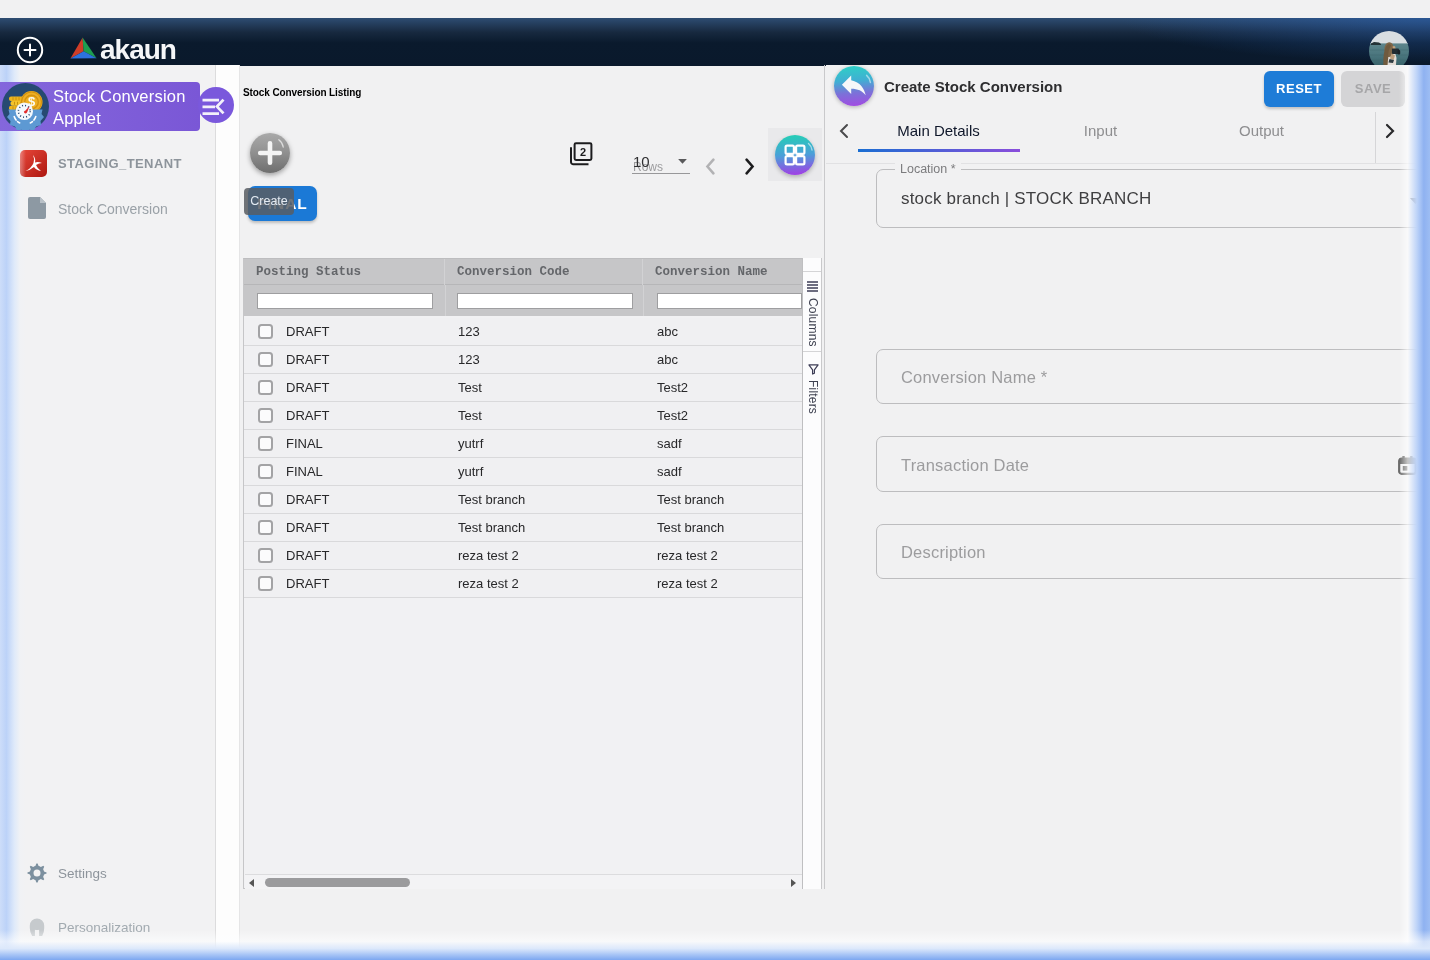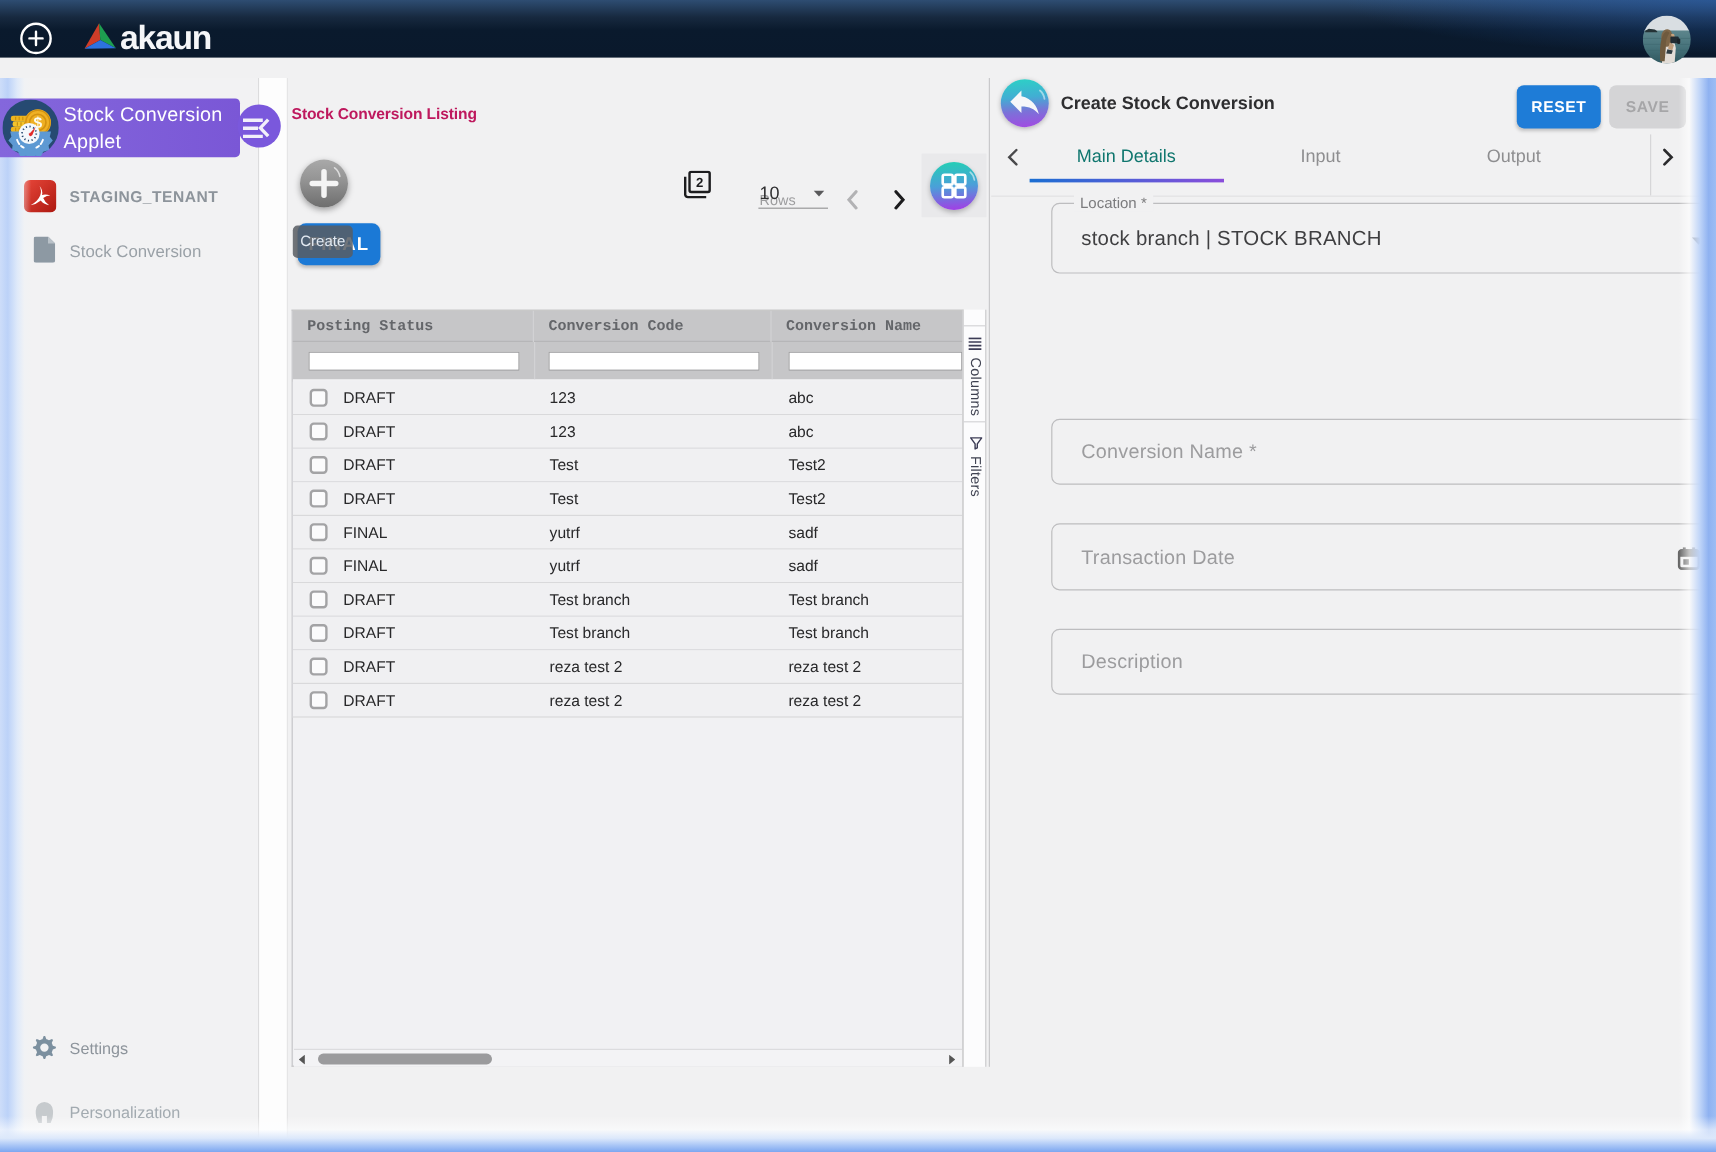--- a/index.html
+++ b/index.html
@@ -1,36 +1,36 @@
 <!DOCTYPE html>
 <html><head>
 <meta charset="utf-8">
 <style>
   * { margin:0; padding:0; box-sizing:border-box; }
   html,body { width:1430px; height:960px; overflow:hidden; }
   body { font-family:"Liberation Sans", sans-serif; background:#f1f1f2; position:relative; }
   .abs { position:absolute; }
   
-  #topbar { left:0; top:0; width:1430px; height:48px;
+  #topbar { left:0; top:18px; width:1430px; height:48px;
     background:
       radial-gradient(430px 62px at 100% 0%, rgba(42,96,175,.55), rgba(42,96,175,0) 72%),
       linear-gradient(180deg, #2e4d72 0%, #17293f 30%, #0a1a2d 52%, #0a192c 100%);
   }
   #logo-text { left:100px; top:16px; font-size:28px; font-weight:700; color:#f5f6f8; letter-spacing:-1px; }
   
   #sidebar { left:0; top:65px; width:216px; height:895px; background:#f2f2f3; border-right:1px solid #dcdcdd; }
   #applet-banner { left:0; top:17px; width:200px; height:49px; background:linear-gradient(90deg,#8467dc,#7a57d6); border-radius:0 4px 4px 0; z-index:2; }
   #applet-banner .txt { position:absolute; left:53px; top:3px; color:#fff; font-size:16.5px; line-height:22px; font-weight:500; letter-spacing:.2px;}
   #toggle-btn { left:198px; top:22px; width:36px; height:36px; border-radius:50%; background:#7a58dc; z-index:3; }
   .side-label { color:#8d949b; }
   
   #strip2 { left:216px; top:65px; width:24px; height:895px; background:#fdfdfd; border-right:1px solid #e5e5e6; }
   
   #listing { left:241px; top:65px; width:584px; height:895px; }
-  #listing-title { left:2px; top:22px; font-size:13px; font-weight:700; color:#be185d; letter-spacing:-.1px;}
+  #listing-title { left:2px; top:22px; font-size:10px; font-weight:700; color:#000000; letter-spacing:-.1px;}
   #plus-btn { left:9px; top:68px; width:40px; height:40px; border-radius:50%;
     background:linear-gradient(180deg, #a9a9a9 0%, #949494 42%, #6e6e6e 100%);
     box-shadow:0 2px 5px rgba(0,0,0,.35); }
   #search-box { left:55px; top:63px; width:270px; height:47px; background:#fff; border:1px solid #e2e2e3; border-radius:8px; box-shadow:0 1px 3px rgba(0,0,0,.10); }
   #search-box .ph { position:absolute; left:31px; top:15px; font-size:14.5px; color:#8b8d91; }
   #rows-label { left:392px; top:71px; font-size:12px; color:#9c9c9e;margin-top:24px; }
   #rows-val { left:392px; top:88px; font-size:15px; color:#2f2f31; }
   #rows-underline { left:391px; top:108px; width:58px; height:1px; background:#98989a; }
   #grid-hover { left:527px; top:63px; width:54px; height:53px; background:#e9e9eb; }
   #grid-btn { left:534px; top:70px; width:40px; height:40px; border-radius:50%;
@@ -335,21 +335,21 @@
         <path d="M17.2 14.2 v-4.7 l-9.3 9.3 9.3 9.3 v-5.4 c6.6 0 11.2 2.1 14.5 6.6 -1.3-6.6-5.4-13.2-14.5-15.1z" fill="#f6f7f9"></path>
         <path d="M32.6 9.4 q3.2 2.6 3.8 7" fill="none" stroke="rgba(255,255,255,.5)" stroke-width="1.5" stroke-linecap="round"></path>
       </svg>
     </div>
     <div id="rtitle" class="abs">Create Stock Conversion</div>
     <div id="reset-btn" class="abs">RESET</div>
     <div id="save-btn" class="abs">SAVE</div>
     <svg class="abs" style="left:12px;top:58px" width="12" height="16" viewBox="0 0 12 16">
       <path d="M9 2L3 8l6 6" fill="none" stroke="#4a4a4c" stroke-width="2" stroke-linecap="round"></path>
     </svg>
-    <div class="tab" style="left:32px;color:#0f766e;">Main Details</div>
+    <div class="tab" style="left:32px;color:#0f172a;">Main Details</div>
     <div class="tab" style="left:194px;">Input</div>
     <div class="tab" style="left:355px;">Output</div>
     <div id="tab-underline" class="abs"></div>
     <div id="tabsep" class="abs"></div>
     <svg class="abs" style="left:558px;top:58px" width="12" height="16" viewBox="0 0 12 16">
       <path d="M3 2l6 6-6 6" fill="none" stroke="#2a2a2c" stroke-width="2.2" stroke-linecap="round"></path>
     </svg>
     <div id="tabborder" class="abs"></div>
 
     <div id="f-loc" class="field">

